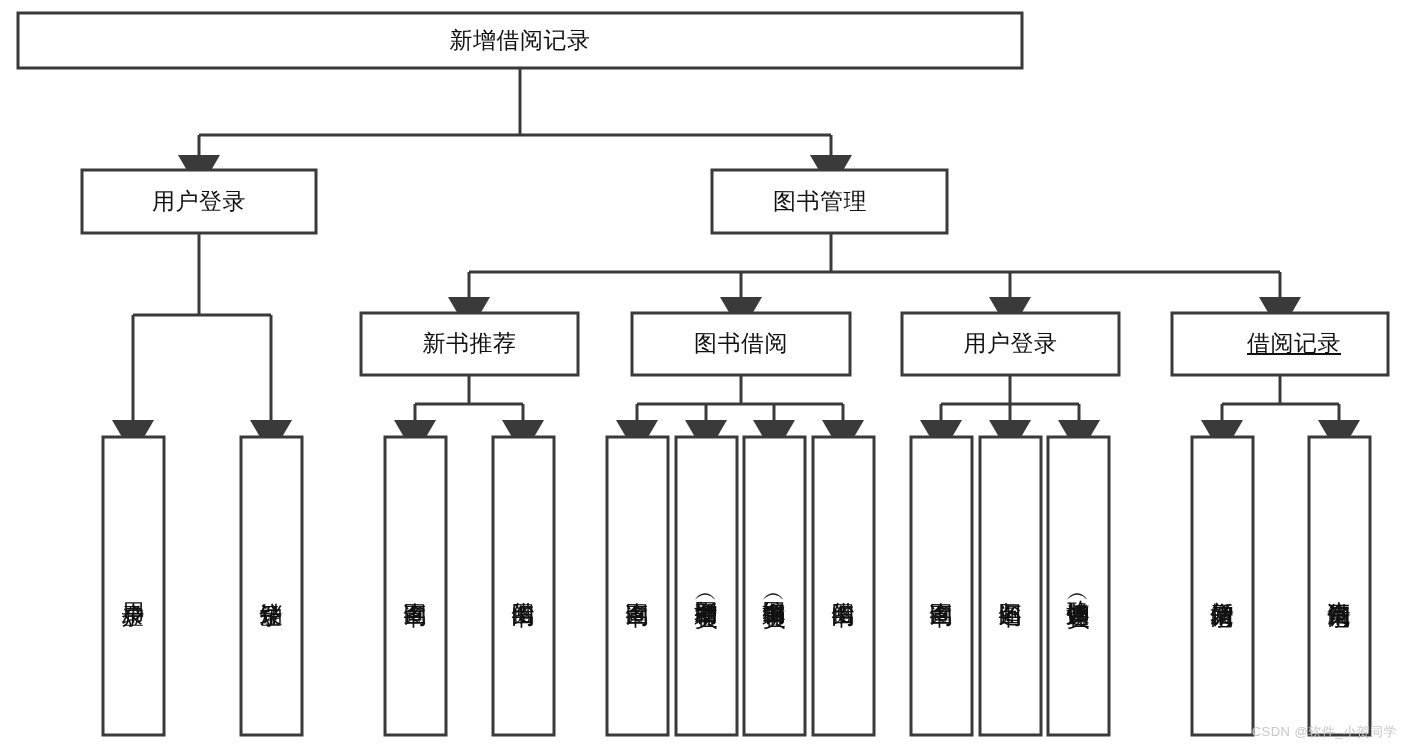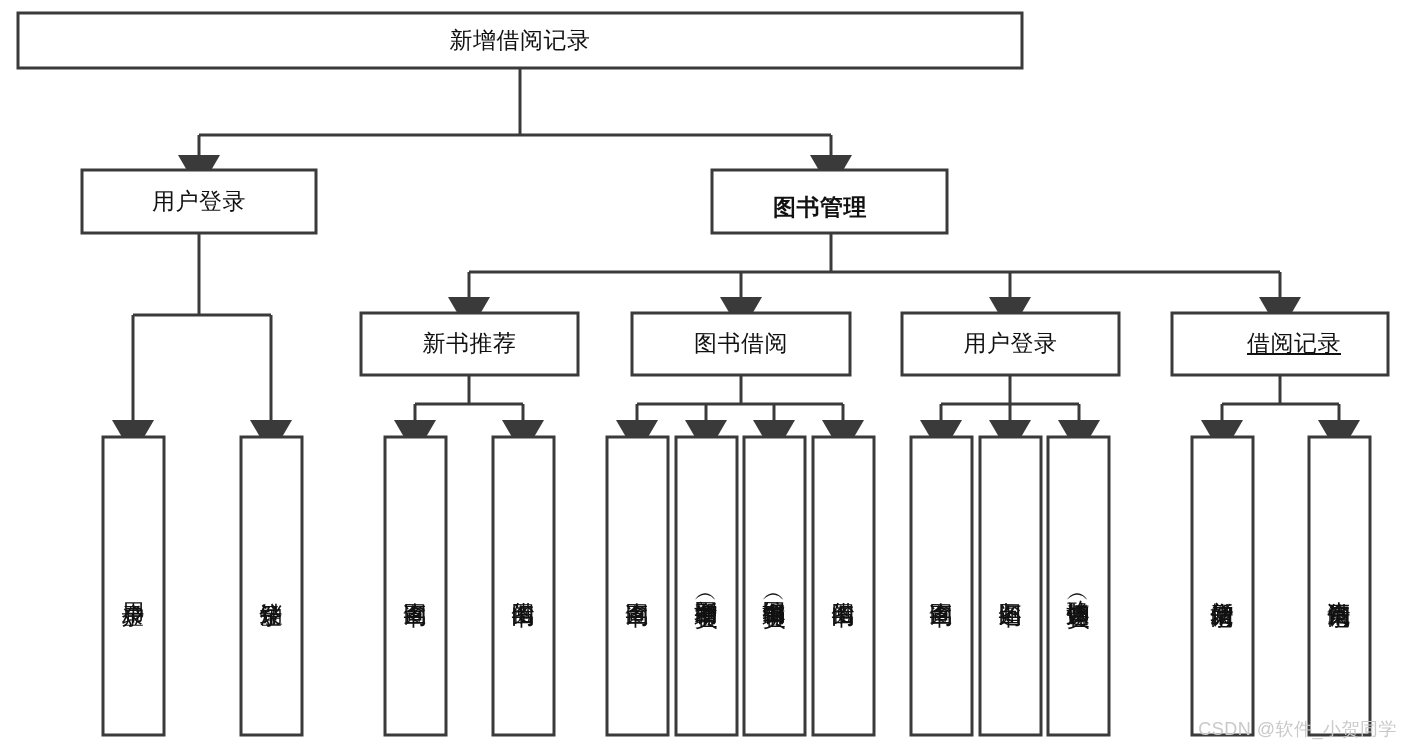--- a/index.html
+++ b/index.html
@@ -67,21 +67,21 @@
     letter-spacing: 1px;
     text-align: center;
     pointer-events: none;
     white-space: nowrap;
   }
   .watermark {
     position: absolute;
     right: 8px;
     bottom: 6px;
     color: #c9c9c9;
-    font-size: 18px;
+    font-size: 13px;
     letter-spacing: 0.5px;
     white-space: nowrap;
     pointer-events: none;
   }
 </style>
 </head>
 <body>
 
 <div id="diagram-root">
 
@@ -174,21 +174,21 @@
     <rect class="node-box" x="980" y="437" width="61" height="298"></rect>
     <rect class="node-box" x="1048" y="437" width="61" height="298"></rect>
 
     <rect class="node-box" x="1192" y="437" width="61" height="298"></rect>
     <rect class="node-box" x="1309" y="437" width="61" height="298"></rect>
   </svg>
 
   <div class="node-label-h" style="left:18px; top:13px; width:1004px; height:55px;">新增借阅记录</div>
 
   <div class="node-label-h" style="left:82px; top:170px; width:234px; height:63px;">用户登录</div>
-  <div class="node-label-h" style="left:712px; top:176px; width:216px; height:63px;font-weight:bold;">图书管理</div>
+  <div class="node-label-h" style="left:712px; top:170px; width:216px; height:63px;">图书管理</div>
 
   <div class="node-label-h" style="left:632px; top:313px; width:218px; height:62px;">图书借阅</div>
   <div class="node-label-h" style="left:361px; top:313px; width:217px; height:62px;">新书推荐</div>
   <div class="node-label-h" style="left:902px; top:313px; width:217px; height:62px;">用户登录</div>
   <div class="node-label-h" style="left:1172px; top:313px; width:244px; height:62px;text-decoration:underline;">借阅记录</div>
 
   <div class="node-label-v" style="left:103px; top:437px; width:61px; height:298px;">用户登录</div>
   <div class="node-label-v" style="left:241px; top:437px; width:61px; height:298px;">注销登录</div>
 
   <div class="node-label-v" style="left:385px; top:437px; width:61px; height:298px;">查询图书</div>

